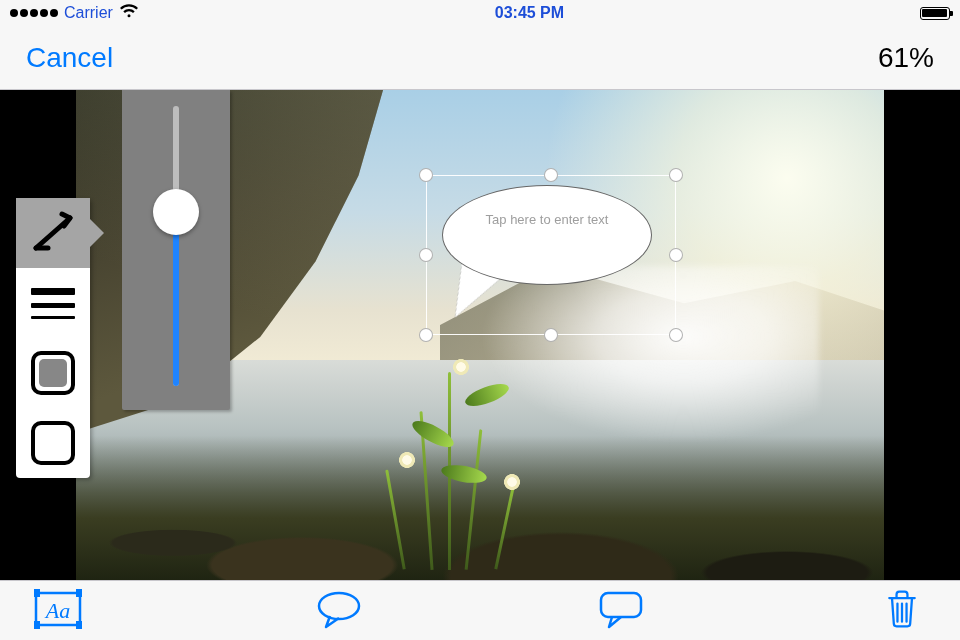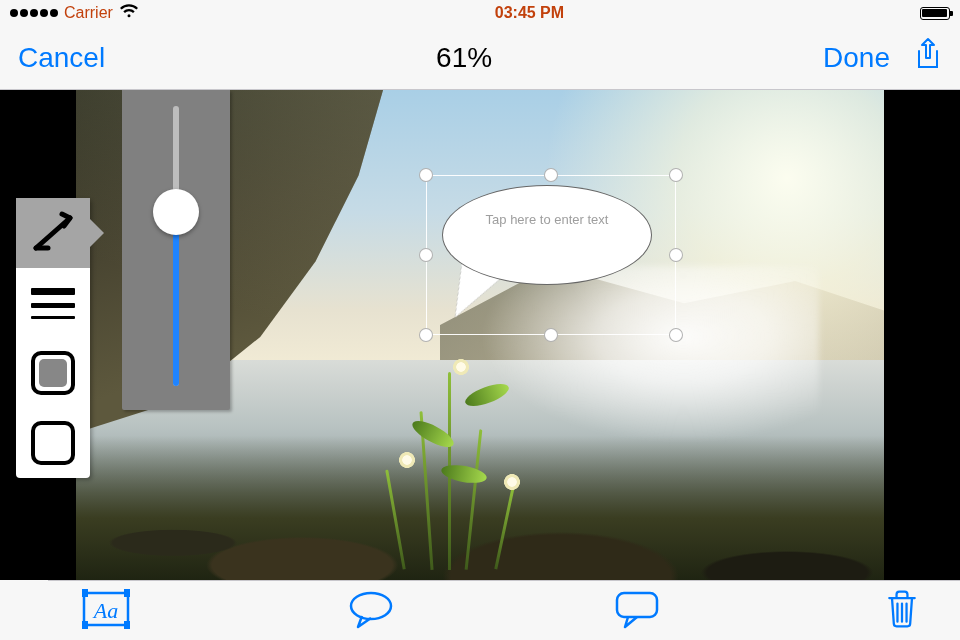--- a/index.html
+++ b/index.html
@@ -14,21 +14,21 @@
 
 
 .status-bar {
   height: 26px;
   display: flex;
   align-items: center;
   justify-content: space-between;
   padding: 0 10px;
   font-size: 16px;
   background: #f7f7f7;
-  color: #c2410c;
+  color: #1d4ed8;
 }
 .status-left { display: flex; align-items: center; gap: 6px; }
 .status-signal { display: flex; gap: 2px; align-items: center;}
 .status-signal .dot {
   width: 8px; height: 8px; border-radius: 50%; background: #000;
 }
 .status-time { font-weight: 600; }
 .status-right { display: flex; align-items: center; }
 .battery {
   width: 30px; height: 13px; border: 1.5px solid #000; border-radius: 3px;
@@ -39,21 +39,21 @@
   background:#000; border-radius:0 1px 1px 0;
 }
 .battery .fill { position:absolute; inset:1.5px; background:#000; border-radius:1px;}
 
 
 .navbar {
   height: 64px;
   display: flex;
   align-items: center;
   justify-content: space-between;
-  padding: 0 18px;
+  padding: 0 26px;
   border-bottom: 1px solid #c8c7cc;
   background: #f7f7f7;
 }
 .nav-left, .nav-right { display:flex; align-items:center; gap:24px; }
 .nav-btn {
   font-size: 28px;
   color: #007aff;
   background:none; border:none; cursor:pointer;
 }
 .nav-title {
@@ -246,21 +246,21 @@
 .lines-icon{ width:44px; display:flex; flex-direction:column; gap:8px; }
 .lines-icon span{ height:5px; background:#000; border-radius:1px;}
 .lines-icon span:nth-child(1){height:7px;}
 .lines-icon span:nth-child(3){height:3px;}
 .angle-icon svg{ width:46px; height:46px; }
 
 
 .bottombar {
   height:60px; display:flex; align-items:center; justify-content:space-between;
   padding: 0 34px;
-  background:#f7f7f7; border-top:1px solid #c8c7cc;margin-left:48px;
+  background:#f7f7f7; border-top:1px solid #c8c7cc;
 }
 .tb-btn { background:none; border:none; cursor:pointer; color:#007aff;}
 .tb-btn svg { width:48px; height:40px; }
 </style>
 </head>
 <body>
 
 <div class="status-bar">
   <div class="status-left">
     <div class="status-signal">
@@ -283,29 +283,20 @@
         <div class="fill"></div>
       </div>
   </div>
 </div>
 
 <div class="navbar">
   <div class="nav-left">
     <button class="nav-btn">Cancel</button>
   </div>
   <div class="nav-title">61%</div>
-  <div class="nav-right">
-    <button class="nav-btn">Done</button>
-    <button class="nav-btn share-icon">
-      <svg viewBox="0 0 28 34">
-        <path d="M14 2l-6 6h4v13h4V8h4l-6-6z" fill="none" stroke="#007aff" stroke-width="2" stroke-linejoin="round" stroke-linecap="round"></path>
-        <path d="M5 14v16h18V14" fill="none" stroke="#007aff" stroke-width="2" stroke-linecap="round"></path>
-      </svg>
-    </button>
-  </div>
 </div>
 
 <div class="canvas-area">
   <div class="photo">
     <div class="sky"></div>
     <div class="ridge-far"></div>
     <div class="sun-haze"></div>
     <div class="water"></div>
     <div class="mist"></div>
     <div class="cliff-left"></div>

